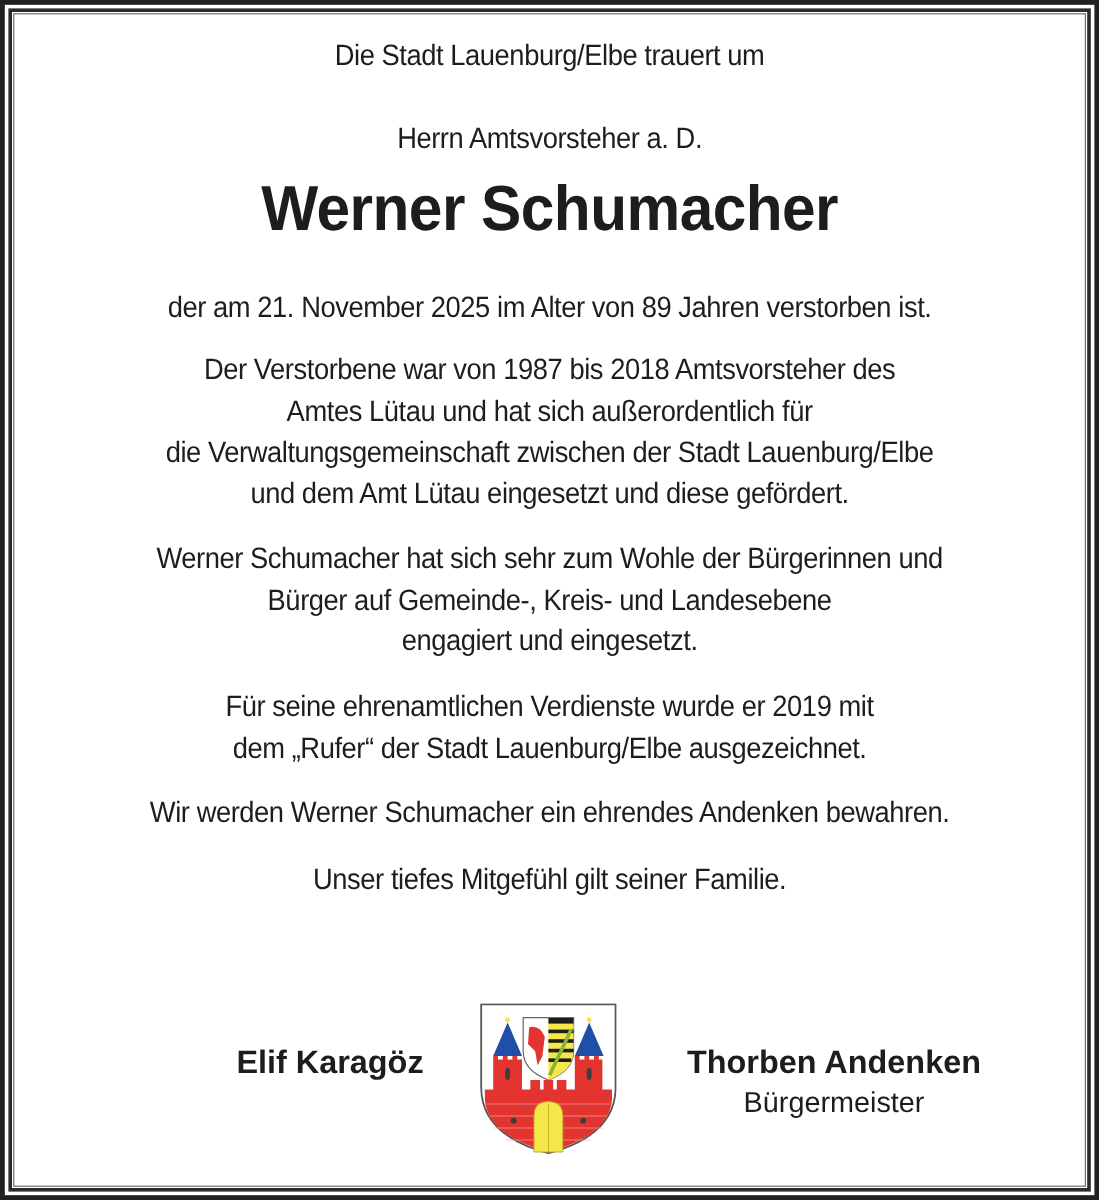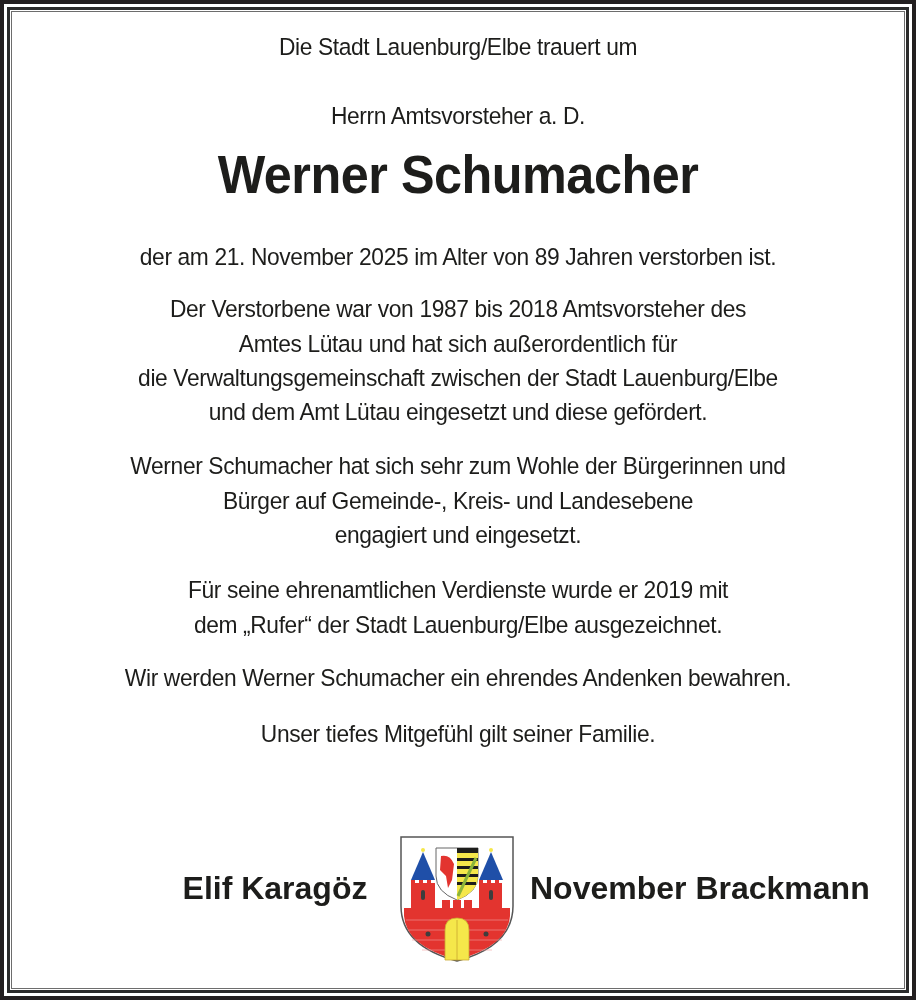--- a/index.html
+++ b/index.html
@@ -5,21 +5,21 @@
   html,body{margin:0;padding:0;}
   body{width:916px;height:1000px;background:#231f20;position:relative;overflow:hidden;font-family:"Liberation Sans",sans-serif;color:#1d1d1b;}
   .white-gap{position:absolute;left:4px;top:4px;right:4px;bottom:4px;background:#fff;}
   .frame-thick{position:absolute;left:7px;top:7px;right:7px;bottom:7px;border:3px solid #2b2b2b;background:#fff;}
   .frame-thin{position:absolute;left:1px;top:1px;right:1px;bottom:1px;border:1px solid #6d6d6d;background:#fff;}
   .content{position:absolute;left:0;top:0;width:916px;height:1000px;padding-left:21px;}
   .line{position:absolute;left:0;width:916px;text-align:center;white-space:nowrap;}
   .reg{font-size:24.5px;letter-spacing:-0.4px;transform:scaleX(0.93);transform-origin:center;}
   .small{font-size:21px;letter-spacing:-0.2px;}
   .title{font-size:53px;font-weight:bold;letter-spacing:-0.5px;transform:scaleX(0.95);}
-  .sig-name{position:absolute;font-size:32px;font-weight:bold;text-align:center;white-space:nowrap;}
+  .sig-name{position:absolute;font-size:27px;font-weight:bold;text-align:center;white-space:nowrap;}
   .sig-role{position:absolute;font-size:24px;text-align:center;white-space:nowrap;}
   .crest{position:absolute;left:400px;top:836px;width:114px;height:126px;}
 </style>
 </head>
 <body>
 
 <div class="white-gap">
   <div class="frame-thick" style="left:3px;top:3px;right:3px;bottom:3px;">
     <div class="frame-thin"></div>
   </div>
@@ -40,21 +40,22 @@
   <div class="line reg" style="top:487px;">Bürger auf Gemeinde-, Kreis- und Landesebene</div>
   <div class="line reg" style="top:521px;">engagiert und eingesetzt.</div>
 
   <div class="line reg" style="top:576px;">Für seine ehrenamtlichen Verdienste wurde er 2019 mit</div>
   <div class="line reg" style="top:611px;">dem „Rufer“ der Stadt Lauenburg/Elbe ausgezeichnet.</div>
 
   <div class="line reg" style="top:664px;">Wir werden Werner Schumacher ein ehrendes Andenken bewahren.</div>
   <div class="line reg" style="top:720px;">Unser tiefes Mitgefühl gilt seiner Familie.</div>
 
   <div class="sig-name" style="left:150px;width:250px;top:870px;">Elif Karagöz</div>
-  <div class="sig-name" style="left:530px;width:330px;top:870px;">November Brackmann</div>
+  <div class="sig-name" style="left:530px;width:330px;top:870px;">Thorben Andenken</div>
+  <div class="sig-role" style="left:530px;width:330px;top:906px;">Bürgermeister</div>
 
   <svg class="crest" viewBox="0 0 114 126">
     <path d="M1 1 H113 V70 Q113 110 57 125 Q1 110 1 70 Z" fill="#fff" stroke="#555" stroke-width="1.5"></path>
 
     <path d="M36 12 H78 V40 Q78 56 57 64 Q36 56 36 40 Z" fill="#fff" stroke="#666" stroke-width="1"></path>
     <path d="M57 12 H78 V40 Q78 56 57 64 Z" fill="#f5e74a"></path>
     <rect x="57" y="12" width="21" height="5" fill="#1d1d1b"></rect>
     <rect x="57" y="22" width="21" height="3" fill="#1d1d1b"></rect>
     <rect x="57" y="30" width="21" height="3" fill="#1d1d1b"></rect>
     <rect x="57" y="38" width="21" height="3" fill="#1d1d1b"></rect>

